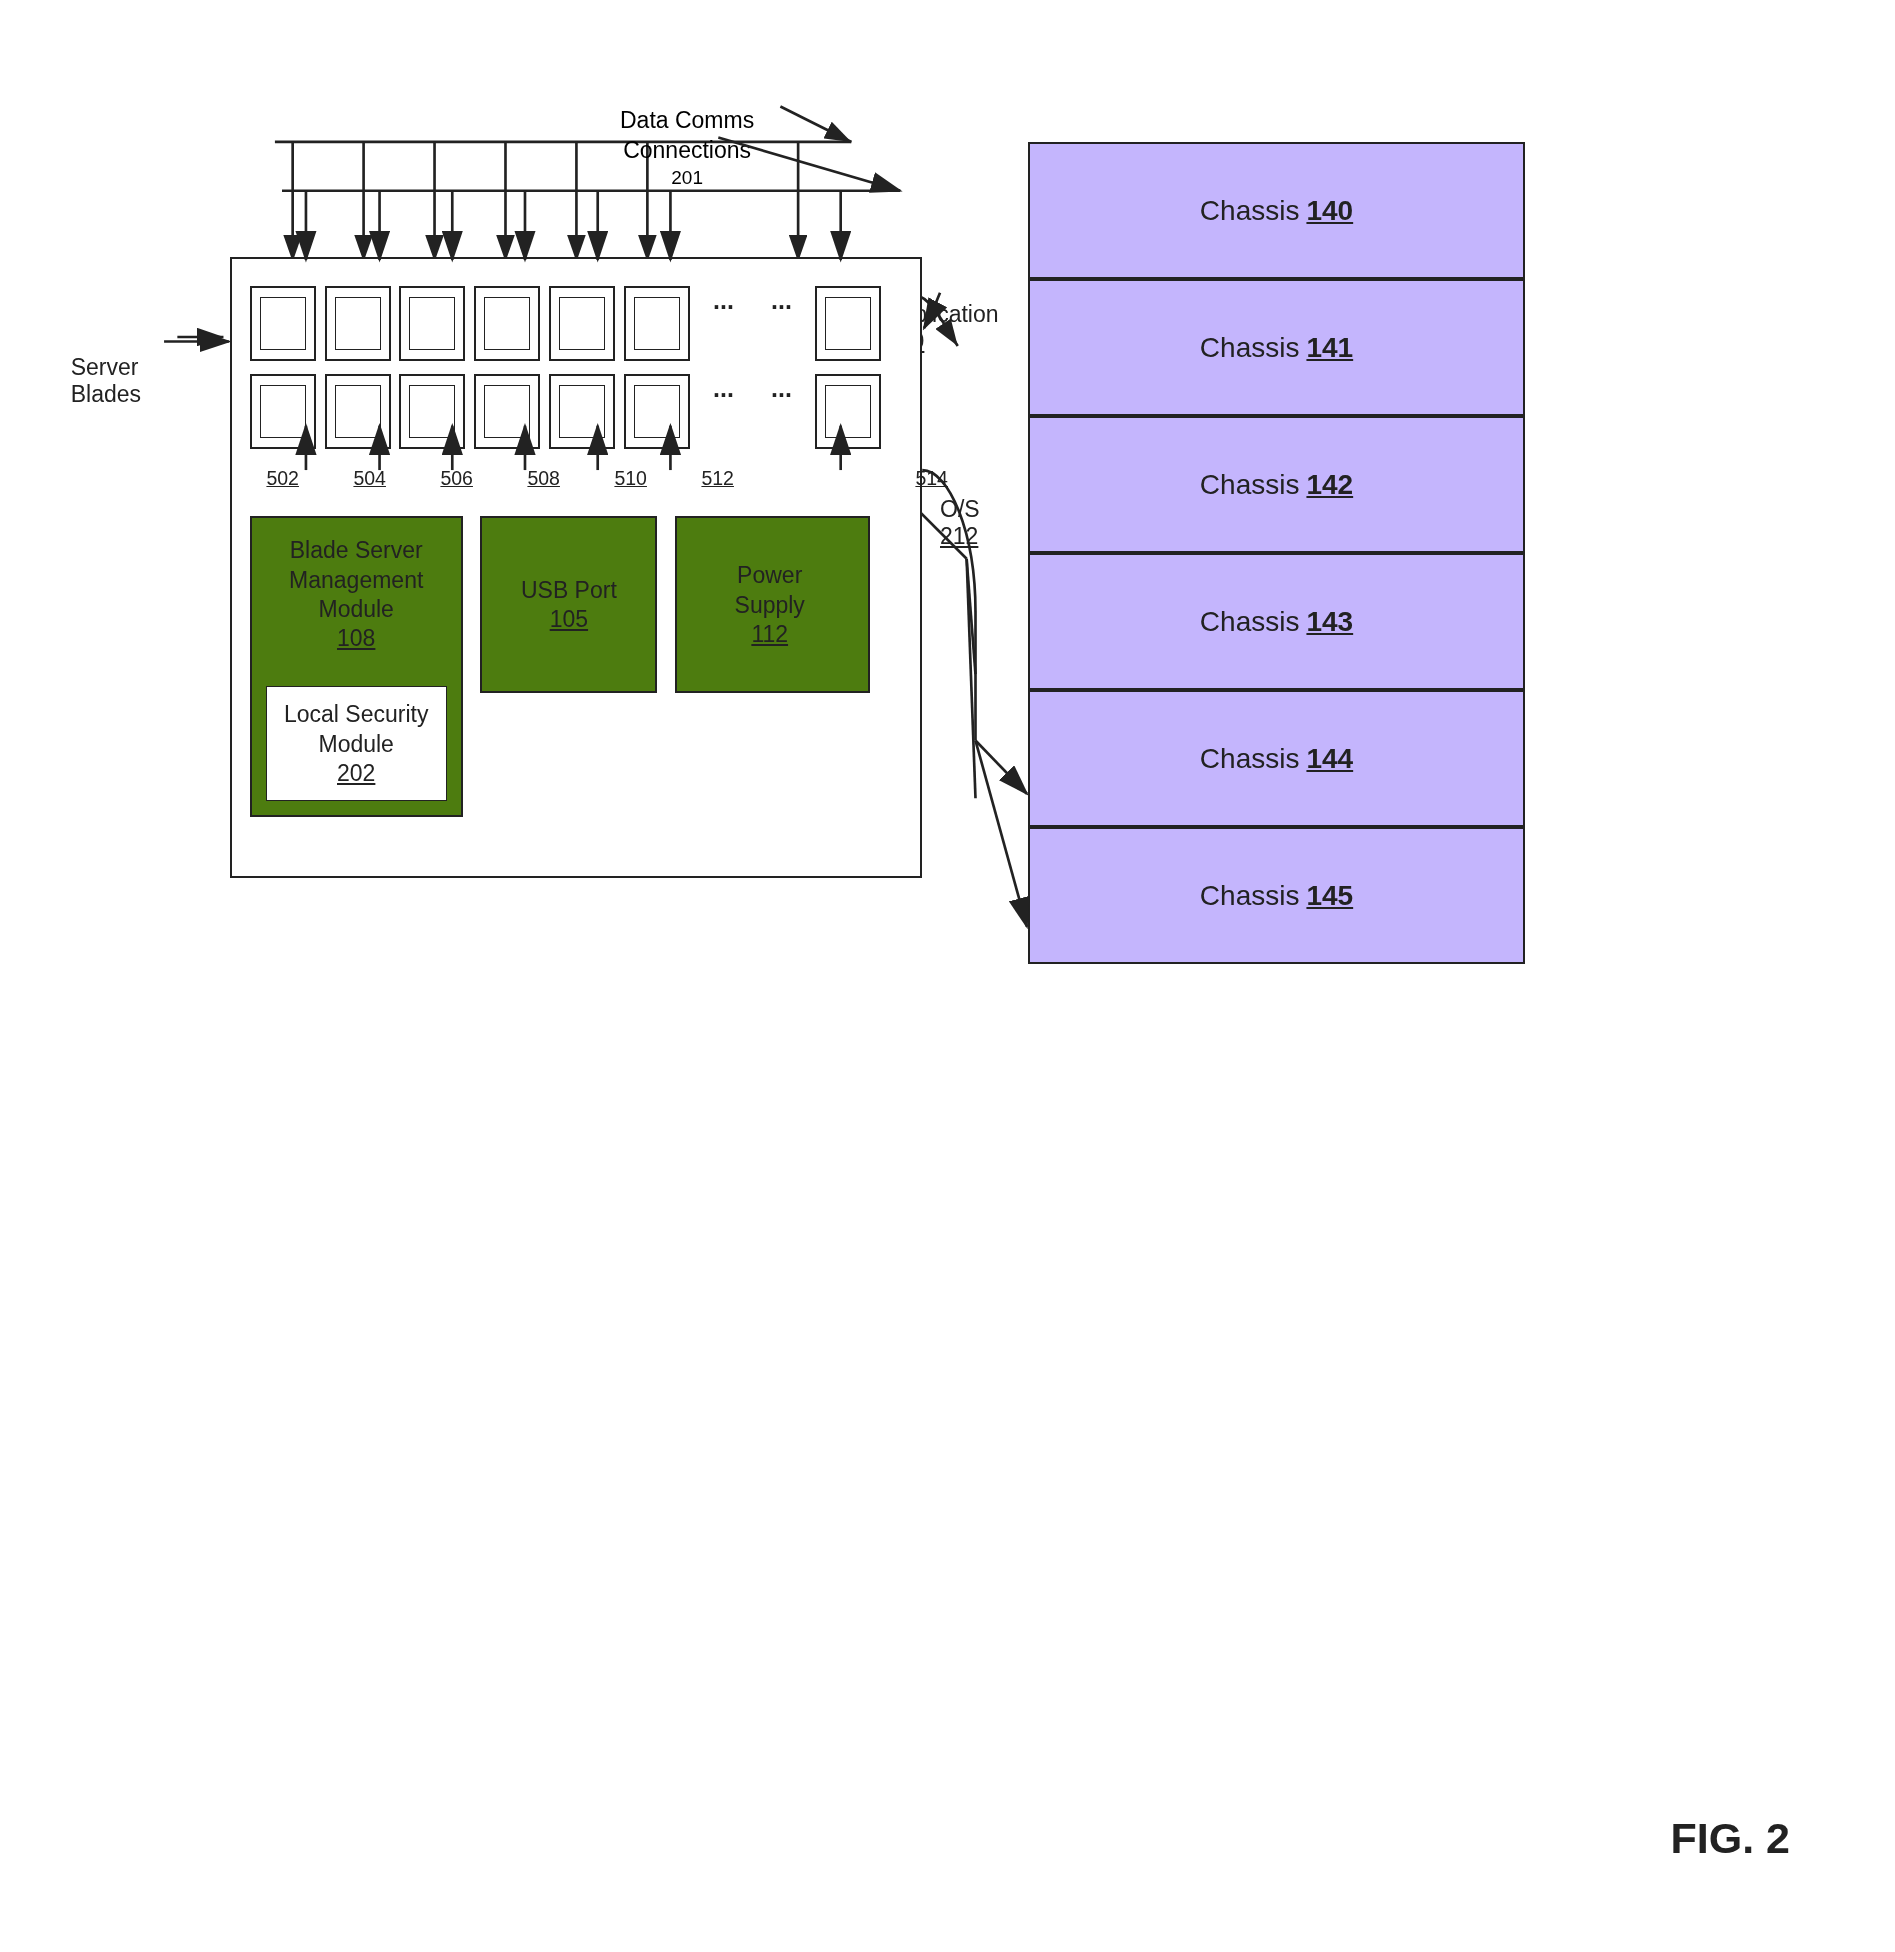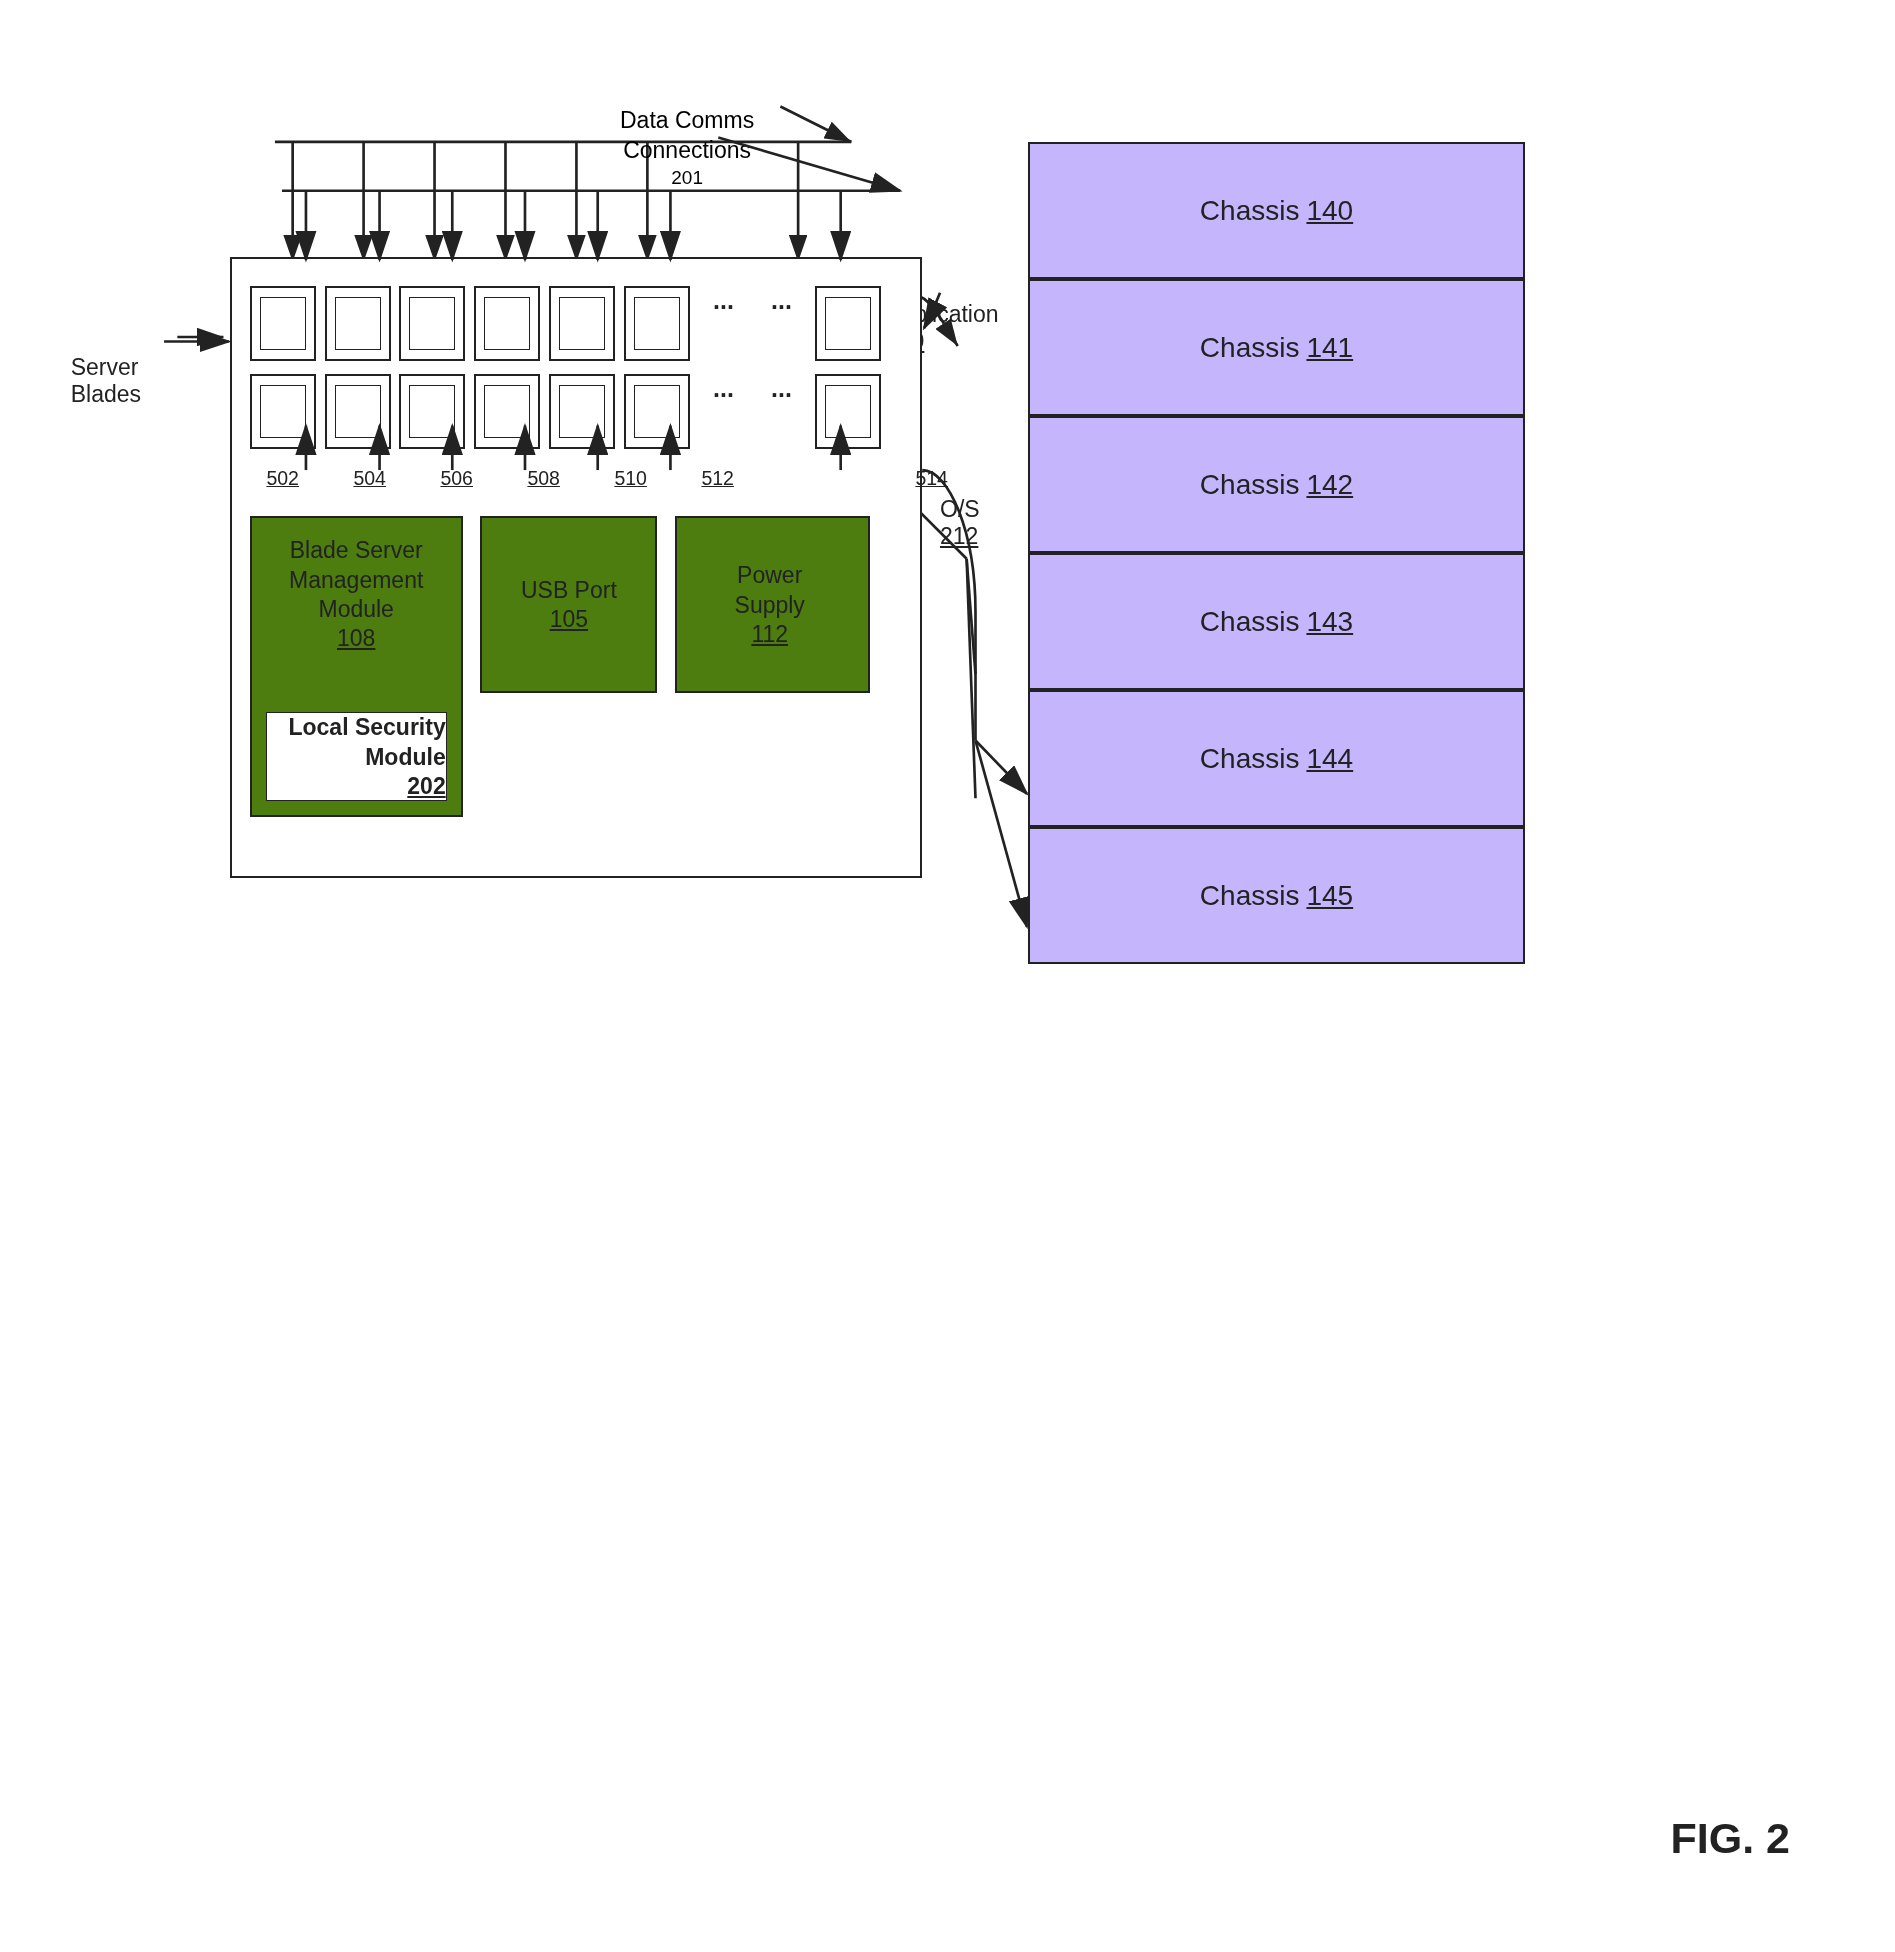--- a/index.html
+++ b/index.html
@@ -64,24 +64,23 @@
       width: 213px;
       height: 301px;
       position: relative;
     }
     .lsm-box {
       position: absolute;
       bottom: 14px;
       left: 14px;
       right: 14px;
       border: 1.8px solid #222;
-      padding: 0;
+      padding: 13px;
       background: #fff;
-      text-align: right;
-      font-weight: bold;
+      text-align: center;
     }
     .usb-box {
       width: 177px;
       height: 177px;
     }
     .ps-box {
       width: 195px;
       height: 177px;
       padding-left: 12px;
     }
@@ -122,20 +121,21 @@
     }
     .chassis-label {
       font-size: 28px;
       color: #222;
     }
     .chassis-number {
       font-size: 28px;
       text-decoration: underline;
       color: #222;
       margin-left: 7px;
+      font-weight: bold;
     }
     .label-data-comms {
       position: absolute;
       top: 53px;
       left: 567px;
       font-size: 23px;
       color: #000000;
       text-align: center;
       line-height: 1.3;
     }

